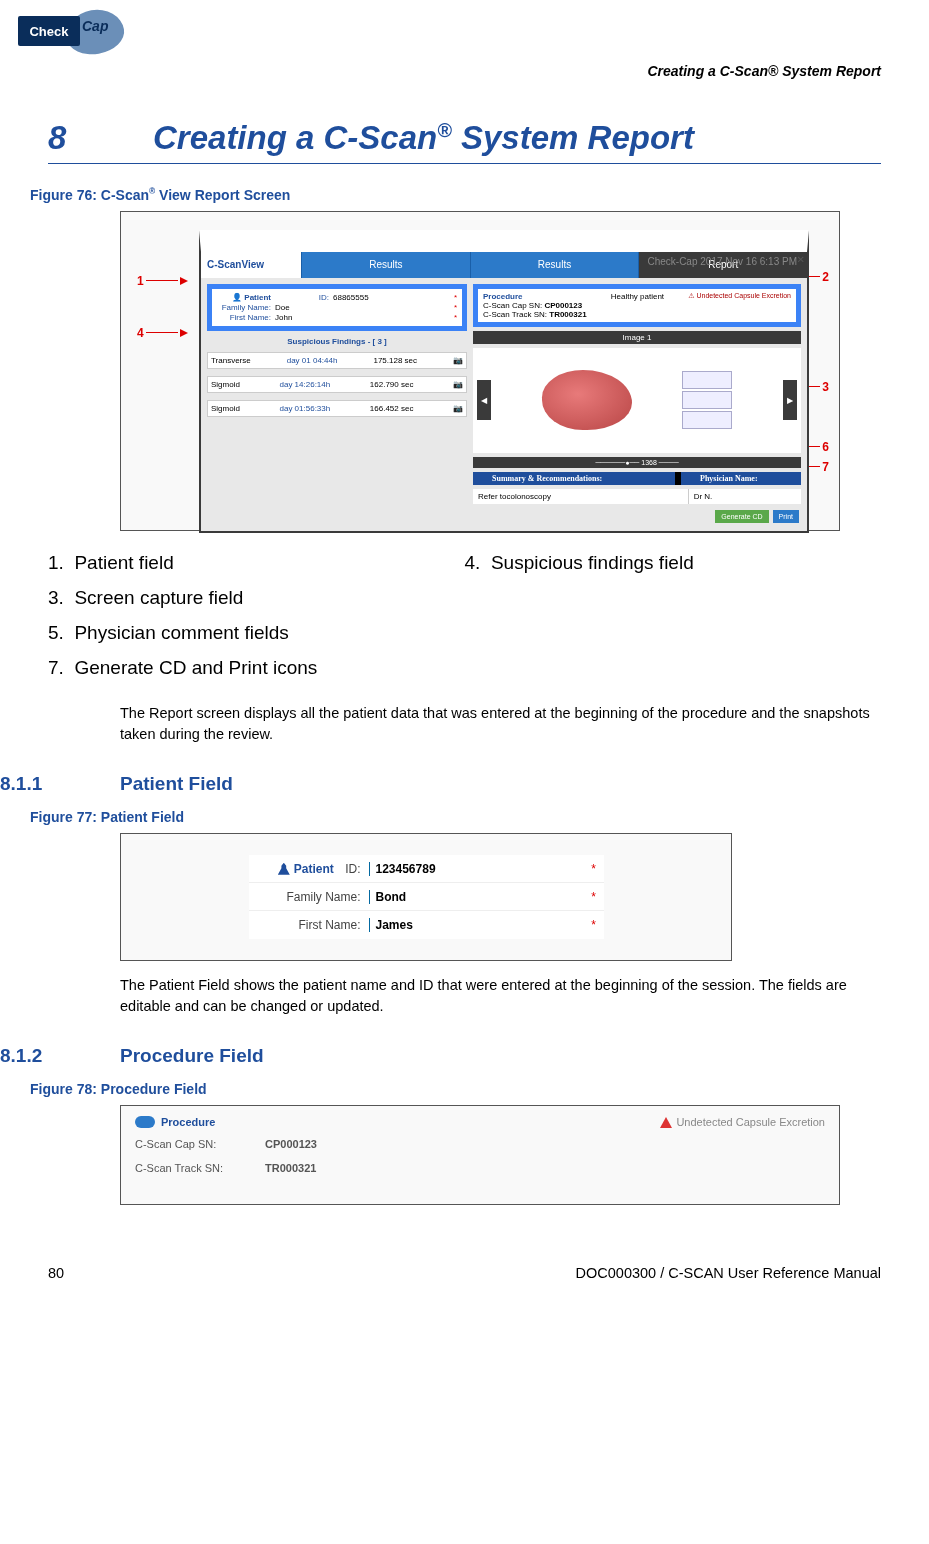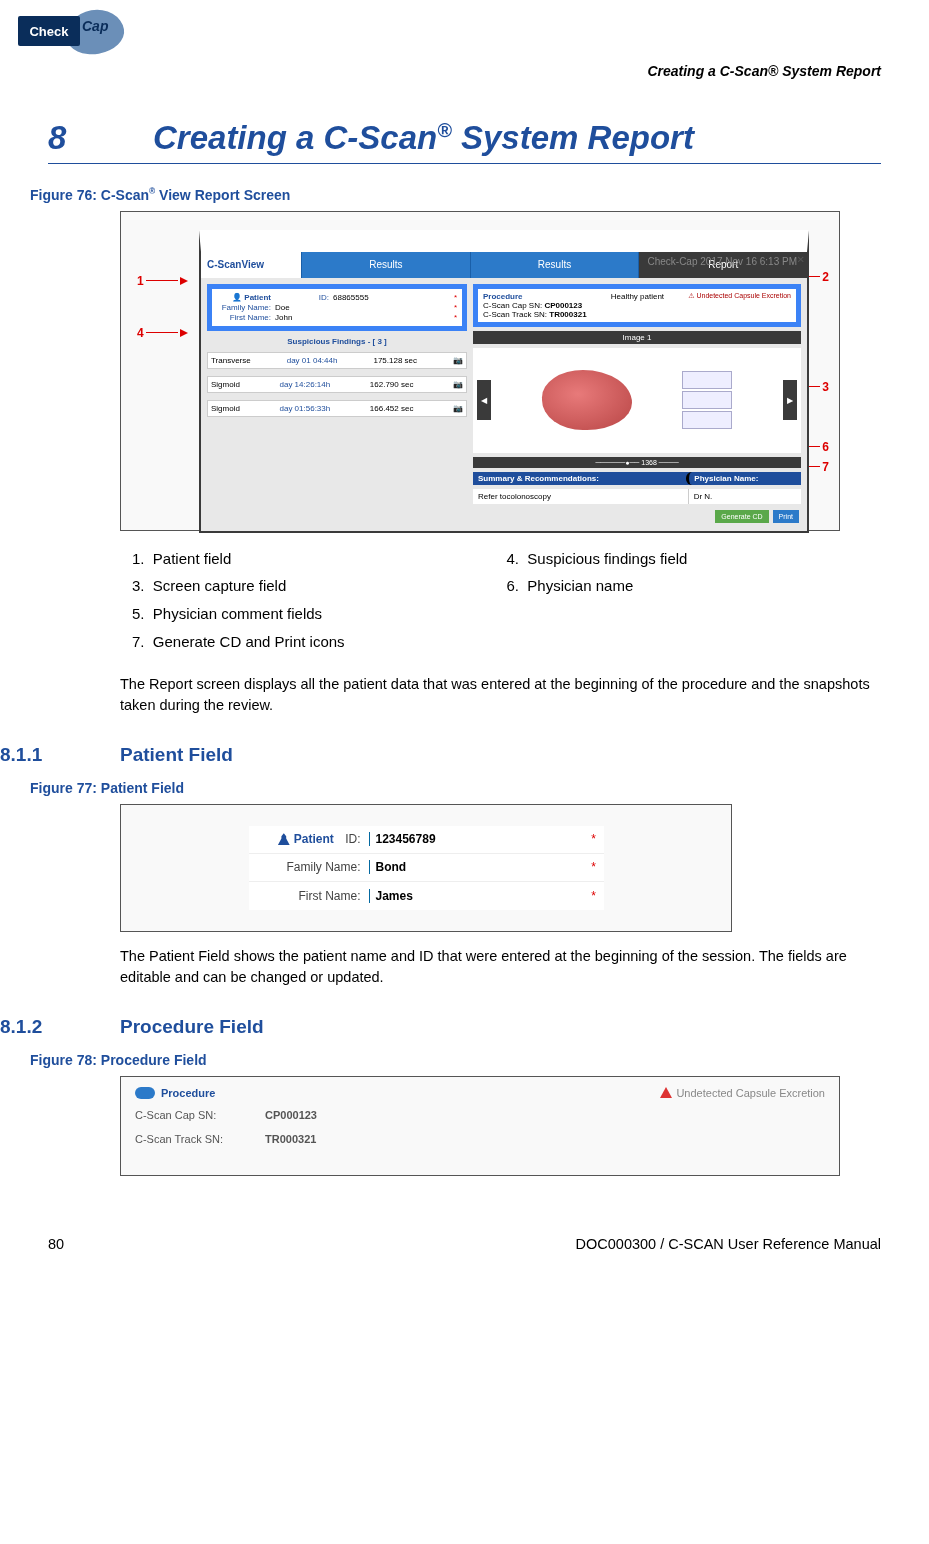--- a/index.html
+++ b/index.html
@@ -35,36 +35,36 @@
   .rightcol .tophdr { display: flex; justify-content: space-between; }
   .proc-hdr { color: #1f4e9c; font-weight: bold; }
   .warn { color: #a00; font-size: 7px; }
   .darkbar { background: #3a3a3a; color: #fff; padding: 2px 23px; text-align: center; }
   .imgarea { background: #fff; height: 105px; display: flex; align-items: center; justify-content: space-between; padding: 0 4px; }
   .navarrow { background: #3a3a3a; color: #fff; width: 14px; height: 40px; display: flex; align-items: center; justify-content: center; }
   .organ { width: 90px; height: 60px; background: radial-gradient(ellipse at 40% 40%, #e87a7a, #b84545); border-radius: 50% 60% 55% 50% / 50% 60% 50% 55%; }
   .thumbcol { width: 50px; display: flex; flex-direction: column; gap: 2px; }
   .thumb { height: 18px; background: #eef; border: 1px solid #aac; }
   .sumbar { display: flex; background: #1f4e9c; color: #fff; font-weight: bold; }
-  .sumbar div { padding: 2px 5px; }
+  .sumbar div { padding: 2px 19px; font-family: Liberation Serif, serif; }
   .sumbar .sl { flex: 2; }
-  .sumbar .sr { flex: 1; border-left: 3px solid #000000; border-radius: 6px; }
+  .sumbar .sr { flex: 1; border-left: 6px solid #000000; }
   .sumbody { display: flex; background: #fff; }
   .sumbody .sl { flex: 2; padding: 3px 5px; }
   .sumbody .sr { flex: 1; padding: 3px 5px; border-left: 1px solid #ccc; }
   .btnrow { display: flex; gap: 4px; justify-content: flex-end; padding: 2px; }
   .btn-g { background: #5aa84a; color: #fff; padding: 3px 6px; font-size: 7px; }
   .btn-b { background: #2c7ac9; color: #fff; padding: 3px 6px; font-size: 7px; }
   .callout { position: absolute; color: #d00; font-weight: bold; font-size: 12px; display: flex; align-items: center; gap: 2px; }
   .arr-r { width: 0; height: 0; border-top: 4px solid transparent; border-bottom: 4px solid transparent; border-left: 8px solid #d00; }
   .arr-l { width: 0; height: 0; border-top: 4px solid transparent; border-bottom: 4px solid transparent; border-right: 8px solid #d00; }
   .arr-u { width: 0; height: 0; border-left: 4px solid transparent; border-right: 4px solid transparent; border-bottom: 8px solid #d00; }
   .line-h { height: 1px; background: #d00; }
   .line-v { width: 1px; background: #d00; }
-  .legend { display: flex; margin-left: 84px; margin-bottom: 18px; font-size: 15px; line-height: 1.85; }
+  .legend { display: flex; margin-bottom: 18px; font-size: 19px; line-height: 1.85; }
   .legend-col { flex: 1; }
   .legend-col ol { list-style: none; }
   .legend-col li::before { display: inline-block; width: 26px; }
   .body-text { margin-left: 72px; font-size: 14.5px; line-height: 1.45; margin-bottom: 28px; }
   .section-h { display: flex; color: #1f4e9c; font-weight: bold; font-size: 19px; margin-left: -48px; margin-bottom: 14px; }
   .section-h .num { width: 120px; }
   .fig77 { width: 612px; height: 128px; display: flex; align-items: center; justify-content: center; }
   .pf-inner { width: 355px; background: #fff; }
   .pf-row { display: flex; align-items: center; height: 28px; font-size: 12px; border-bottom: 1px solid #eee; }
   .pf-row:last-child { border-bottom: none; }
@@ -238,21 +238,20 @@
       <ol>
     <li><span>1.</span>&nbsp;&nbsp;<span>Patient field</span></li>
     <li><span>3.</span>&nbsp;&nbsp;<span>Screen capture field</span></li>
     <li><span>5.</span>&nbsp;&nbsp;<span>Physician comment fields</span></li>
     <li><span>7.</span>&nbsp;&nbsp;<span>Generate CD and Print icons</span></li>
   </ol>
     </div>
   <div class="legend-col">
       <ol>
     <li><span>4.</span>&nbsp;&nbsp;<span>Suspicious findings field</span></li>
-    <li><span>6.</span>&nbsp;&nbsp;<span>Physician name</span></li>
   </ol>
     </div>
 </div>
 
 <div class="body-text">The Report screen displays all the patient data that was entered at the beginning of the procedure and the snapshots taken during the review.</div>
 
 <div class="section-h">
     <span class="num">8.1.1</span>
     <span>Patient Field</span>
   </div>

